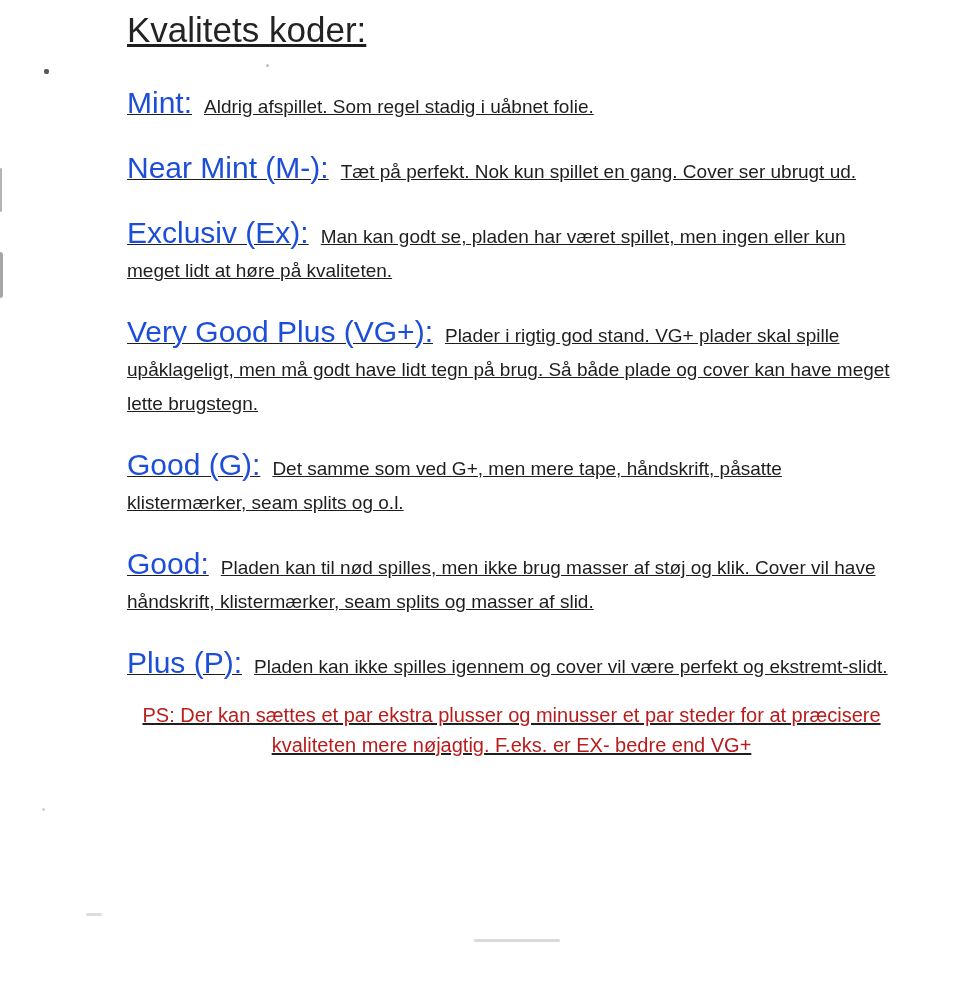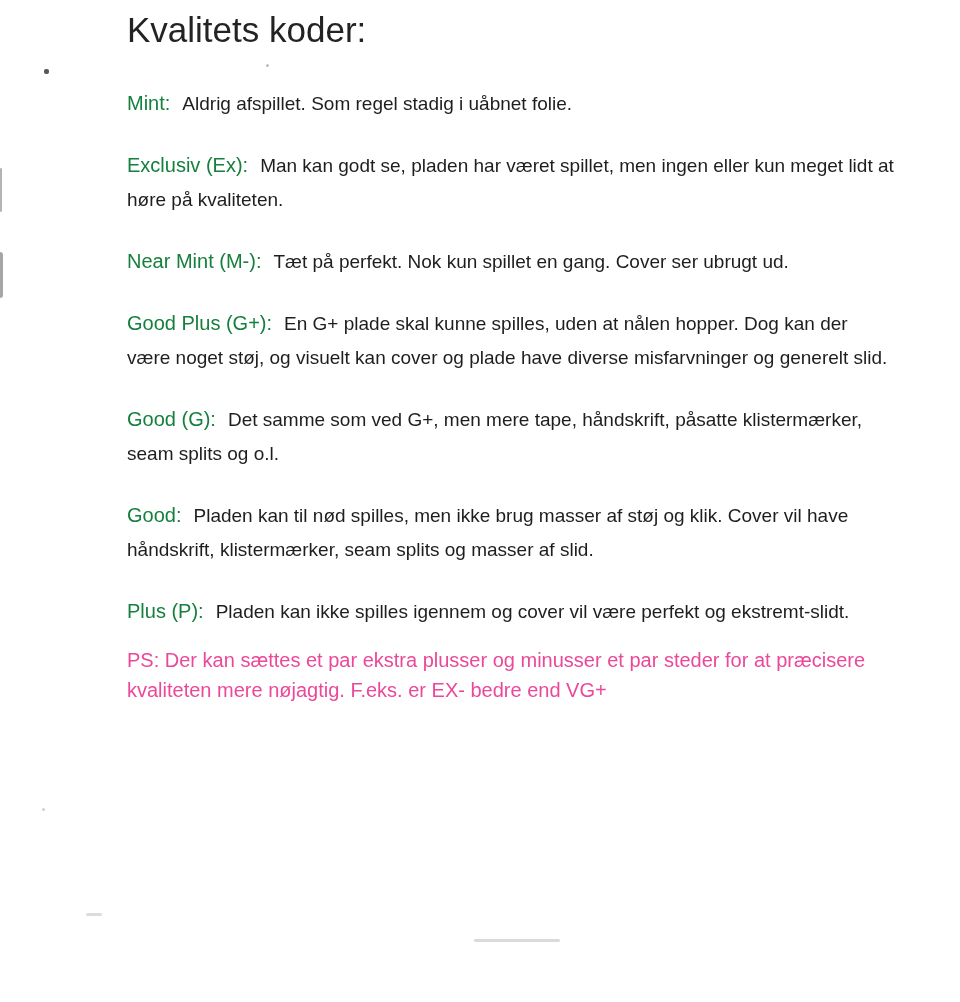--- a/index.html
+++ b/index.html
@@ -12,49 +12,51 @@
     height: 1002px;
     overflow: hidden;
     position: relative;
     font-family: "Liberation Sans", sans-serif;
     color: #1e1e1e;
     -webkit-font-smoothing: antialiased;
   }
   .page {
     position: relative;
     padding: 10px 64px 0 127px;
+    text-decoration: underline;
   }
   .doc-title {
     font-size: 35px;
     font-weight: 400;
     line-height: 40px;
     margin: 0;
     color: #232323;
   }
   .entry {
     margin: 27px 0 0 0;
     font-size: 19px;
     line-height: 34px;
     color: #1e1e1e;
   }
   .entry.first {
     margin-top: 36px;
   }
   .term {
-    font-size: 20px;
+    font-size: 30px;
     font-weight: 400;
-    color: #15803d;
+    color: #1d4ed8;
     margin-right: 12px;
     white-space: nowrap;
   }
   .footnote {
     margin: 16px 0 14px 0;
     font-size: 20px;
     line-height: 30px;
-    color: #ec4899;
+    color: #b91c1c;
+    text-align: center;
   }
   
   .artifact {
     position: absolute;
     pointer-events: none;
   }
   .art-dot-1      { left: 44px;  top: 69px;  width: 5px;  height: 5px;  background: #575757; border-radius: 2px; }
   .art-dot-2      { left: 266px; top: 64px;  width: 3px;  height: 3px;  background: #c0c0c0; border-radius: 50%; }
   .art-edge-1     { left: 0;     top: 168px; width: 2px;  height: 44px; background: #b4b4b4; border-radius: 2px; }
   .art-edge-2     { left: 0;     top: 252px; width: 3px;  height: 46px; background: #a6a6a6; border-radius: 0 3px 3px 0; }
@@ -67,32 +69,32 @@
 
 <div class="page">
 
   <h1 class="doc-title">Kvalitets koder:</h1>
 
   <p class="entry first">
     <span class="term">Mint:</span><span class="desc">Aldrig afspillet. Som regel stadig i uåbnet folie.</span>
   </p>
 
   <p class="entry">
+    <span class="term">Near Mint (M-):</span><span class="desc">Tæt på perfekt. Nok kun spillet en gang. Cover ser ubrugt ud.</span>
+  </p>
+
+  <p class="entry">
     <span class="term">Exclusiv (Ex):</span><span class="desc">Man kan godt se, pladen har været spillet, men ingen eller kun meget lidt at høre på kvaliteten.</span>
   </p>
 
   <p class="entry">
-    <span class="term">Near Mint (M-):</span><span class="desc">Tæt på perfekt. Nok kun spillet en gang. Cover ser ubrugt ud.</span>
+    <span class="term">Very Good Plus (VG+):</span><span class="desc">Plader i rigtig god stand. VG+ plader skal spille upåklageligt, men må godt have lidt tegn på brug. Så både plade og cover kan have meget lette brugstegn.</span>
   </p>
 
 
-
-  <p class="entry">
-    <span class="term">Good Plus (G+):</span><span class="desc">En G+ plade skal kunne spilles, uden at nålen hopper. Dog kan der være noget støj, og visuelt kan cover og plade have diverse misfarvninger og generelt slid.</span>
-  </p>
 
   <p class="entry">
     <span class="term">Good (G):</span><span class="desc">Det samme som ved G+, men mere tape, håndskrift, påsatte klistermærker, seam splits og o.l.</span>
   </p>
 
   <p class="entry">
     <span class="term">Good:</span><span class="desc">Pladen kan til nød spilles, men ikke brug masser af støj og klik. Cover vil have håndskrift, klistermærker, seam splits og masser af slid.</span>
   </p>
 
   <p class="entry">

